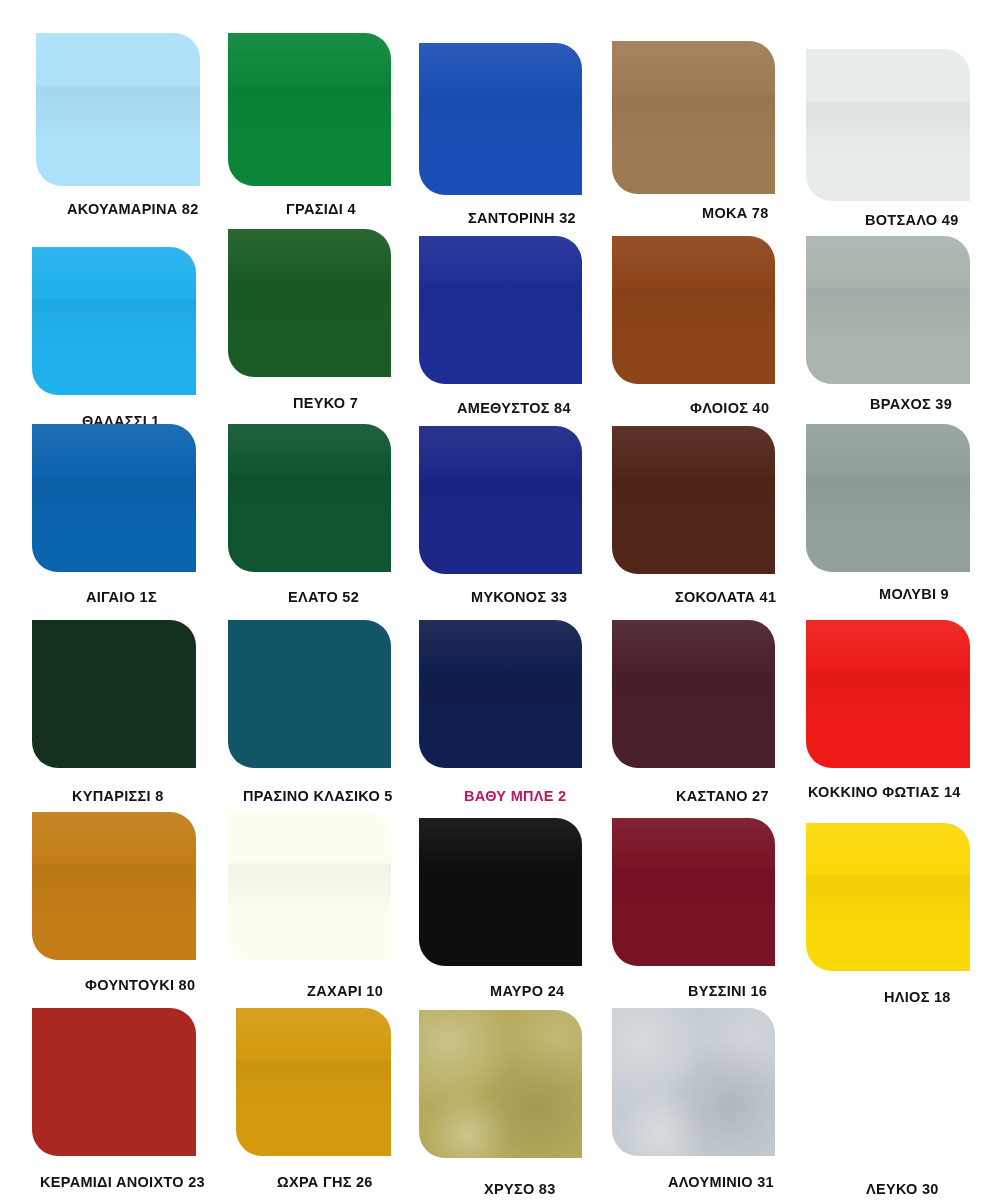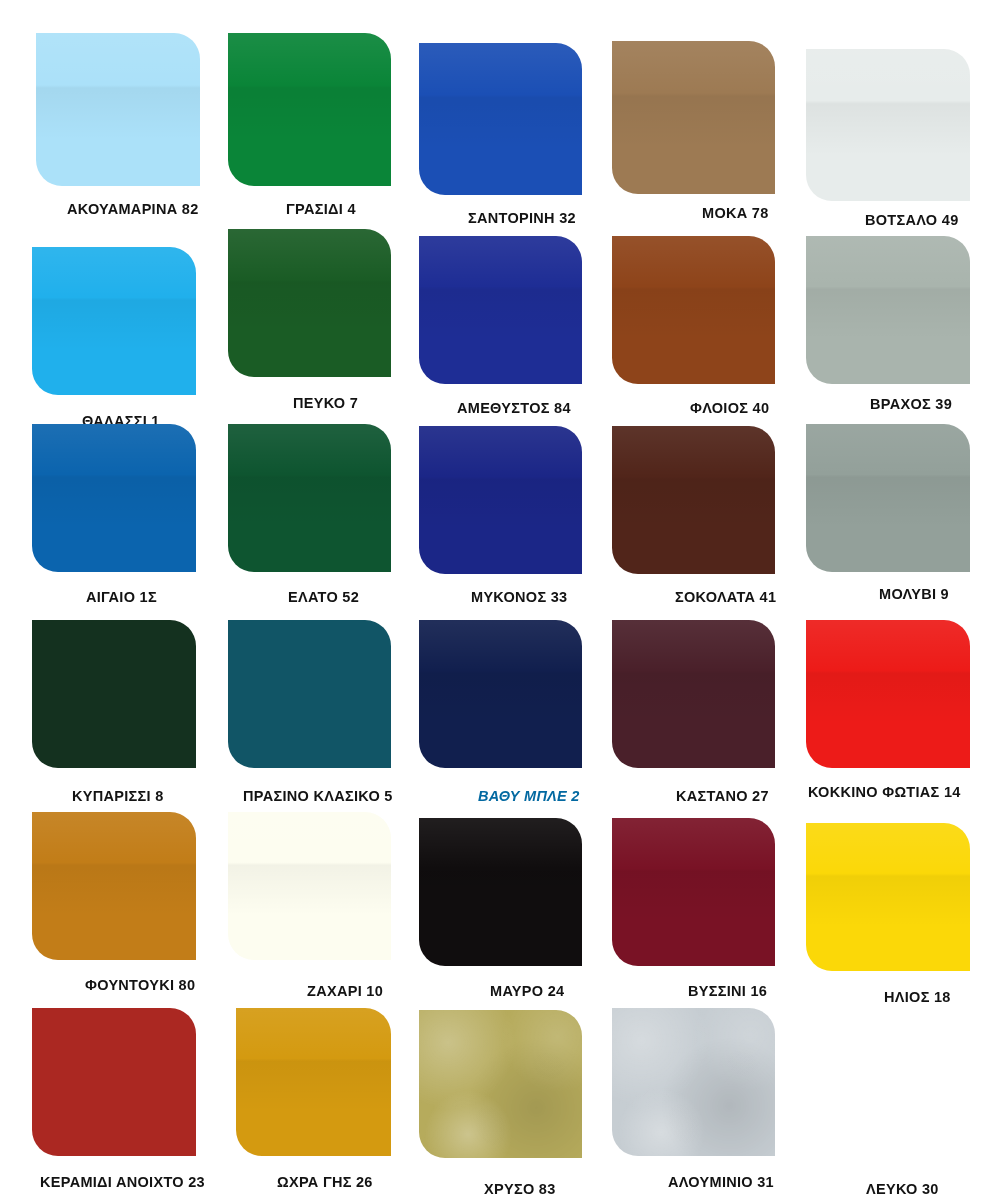--- a/index.html
+++ b/index.html
@@ -137,21 +137,21 @@
     <div class="swatch-cell" style="left: 0px; top: 0px; width: 1006px; height: 1098px; pointer-events: none; border-radius: 27px;">
       <div class="swatch-chip" title="ΚΥΠΑΡΙΣΣΙ 8" style="left: 32px; top: 620px; width: 164px; height: 148px; background: rgb(20, 49, 31); pointer-events: auto;"></div>
       <div class="swatch-label" style="left: 72px; top: 789px; color: rgb(19, 19, 19);">ΚΥΠΑΡΙΣΣΙ 8</div>
     </div>
     <div class="swatch-cell" style="left: 0px; top: 0px; width: 1006px; height: 1200px; pointer-events: none;">
       <div class="swatch-chip" title="ΠΡΑΣΙΝΟ ΚΛΑΣΙΚΟ 5" style="left: 228px; top: 620px; width: 163px; height: 148px; background: rgb(17, 85, 102); pointer-events: auto;"></div>
       <div class="swatch-label" style="left: 243px; top: 789px; color: rgb(19, 19, 19);">ΠΡΑΣΙΝΟ ΚΛΑΣΙΚΟ 5</div>
     </div>
     <div class="swatch-cell" style="left: 0px; top: 0px; width: 1006px; height: 1200px; pointer-events: none;">
       <div class="swatch-chip sheen" title="ΒΑΘΥ ΜΠΛΕ 2" style="left: 419px; top: 620px; width: 163px; height: 148px; background: rgb(17, 31, 78); pointer-events: auto;"></div>
-      <div class="swatch-label" style="left: 478px; top: 789px; color: #0369a1; font-style: italic;">ΒΑΘΥ ΜΠΛΕ 2</div>
+      <div class="swatch-label" style="left: 464px; top: 789px; color: #be185d;">ΒΑΘΥ ΜΠΛΕ 2</div>
     </div>
     <div class="swatch-cell" style="left: 0px; top: 0px; width: 1006px; height: 1200px; pointer-events: none;">
       <div class="swatch-chip sheen" title="ΚΑΣΤΑΝΟ 27" style="left: 612px; top: 620px; width: 163px; height: 148px; background: rgb(74, 32, 42); pointer-events: auto;"></div>
       <div class="swatch-label" style="left: 676px; top: 789px; color: rgb(19, 19, 19);">ΚΑΣΤΑΝΟ 27</div>
     </div>
     <div class="swatch-cell" style="left: 0px; top: 0px; width: 1006px; height: 1200px; pointer-events: none;">
       <div class="swatch-chip sheen" title="ΚΟΚΚΙΝΟ ΦΩΤΙΑΣ 14" style="left: 806px; top: 620px; width: 164px; height: 148px; background: rgb(237, 27, 24); pointer-events: auto;"></div>
       <div class="swatch-label" style="left: 808px; top: 785px; color: rgb(19, 19, 19);">ΚΟΚΚΙΝΟ ΦΩΤΙΑΣ 14</div>
     </div>
     <div class="swatch-cell" style="left: 0px; top: 0px; width: 1006px; height: 1200px; pointer-events: none;">

